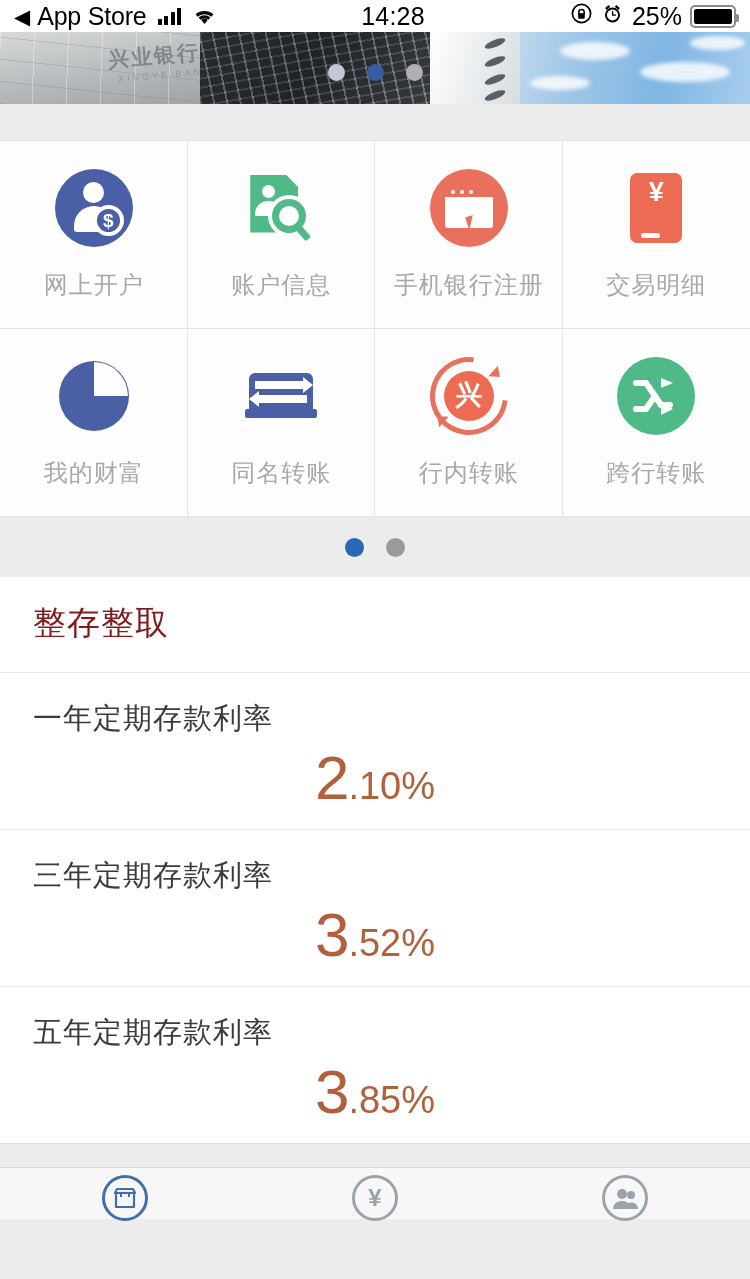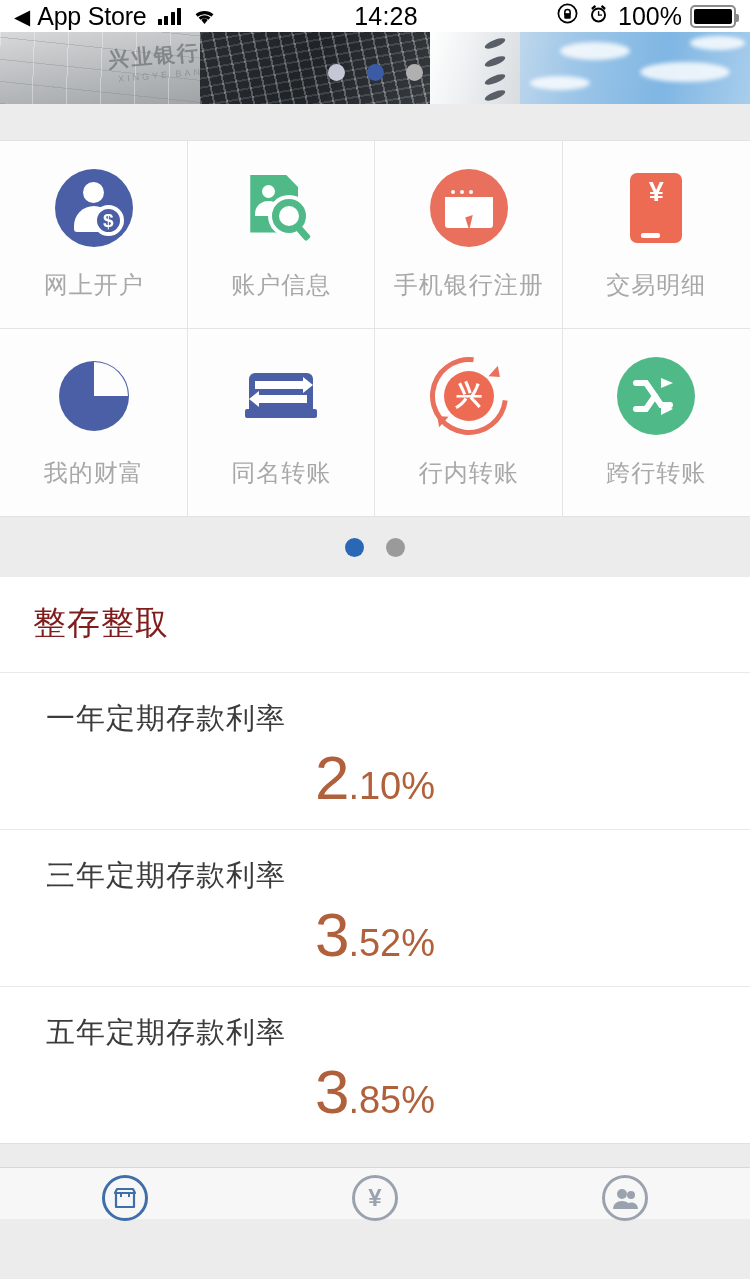--- a/index.html
+++ b/index.html
@@ -181,21 +181,21 @@
   .ico-cross svg { position: absolute; left: 15px; top: 17px; }
 
   
   .page-dots { height: 60px; background: #ececec; display: flex; align-items: center; justify-content: center; gap: 22px; }
   .page-dots span { width: 19px; height: 19px; border-radius: 50%; display: block; }
 
   
   .rates { background: #ffffff; }
   .rates-title { padding: 24px 0 26px 33px; font-size: 33px; color: #7f1d1d; letter-spacing: 1px; }
   .rate-row { border-top: 1px solid #e9e9e9; padding: 26px 0 20px 0; }
-  .rate-name { font-size: 29px; color: #3b3b3b; padding-left: 46px; letter-spacing: 1px; }
+  .rate-name { font-size: 29px; color: #3b3b3b; padding-left: 33px; letter-spacing: 1px; }
   .rate-val { text-align: center; padding-right: 0; margin-top: 8px; color: #b0603a; line-height: 1; }
   .rate-int { font-size: 62px; font-weight: 400; letter-spacing: -1px; }
   .rate-dec { font-size: 38px; font-weight: 400; letter-spacing: 0px; }
 
   
   .tabgap { height: 24px; background: #ececec; border-top: 1px solid #e0e0e0; }
   .tabbar {
     height: 52px; background: #f7f7f7; border-top: 1px solid #d7d7d7;
     display: grid; grid-template-columns: repeat(3, 1fr); align-items: start;
   }
@@ -241,21 +241,21 @@
       <span>
         <svg width="23" height="23" viewBox="0 0 24 24">
             <circle cx="12" cy="13.5" r="7.8" fill="#000"></circle>
             <circle cx="12" cy="13.5" r="5.8" fill="#fff"></circle>
             <rect x="11.4" y="9.5" width="1.4" height="4.6" fill="#000"></rect>
             <rect x="11.7" y="13" width="4" height="1.3" fill="#000"></rect>
             <path d="M4.4 6.3 8 3l1.6 2L5.9 8.3z" fill="#000"></path>
             <path d="M19.6 6.3 16 3l-1.6 2 3.7 3.3z" fill="#000"></path>
           </svg>
       </span>
-      <span class="sb-batt-pct">100%</span>
+      <span class="sb-batt-pct">25%</span>
       <span class="sb-batt">
           <i></i>
         </span>
     </div>
   </div>
 
   <div class="banner">
     <div class="bldg-a"></div>
     <div class="logo-cn">兴业银行</div>
     <div class="logo-en">XINGYE BANK</div>

